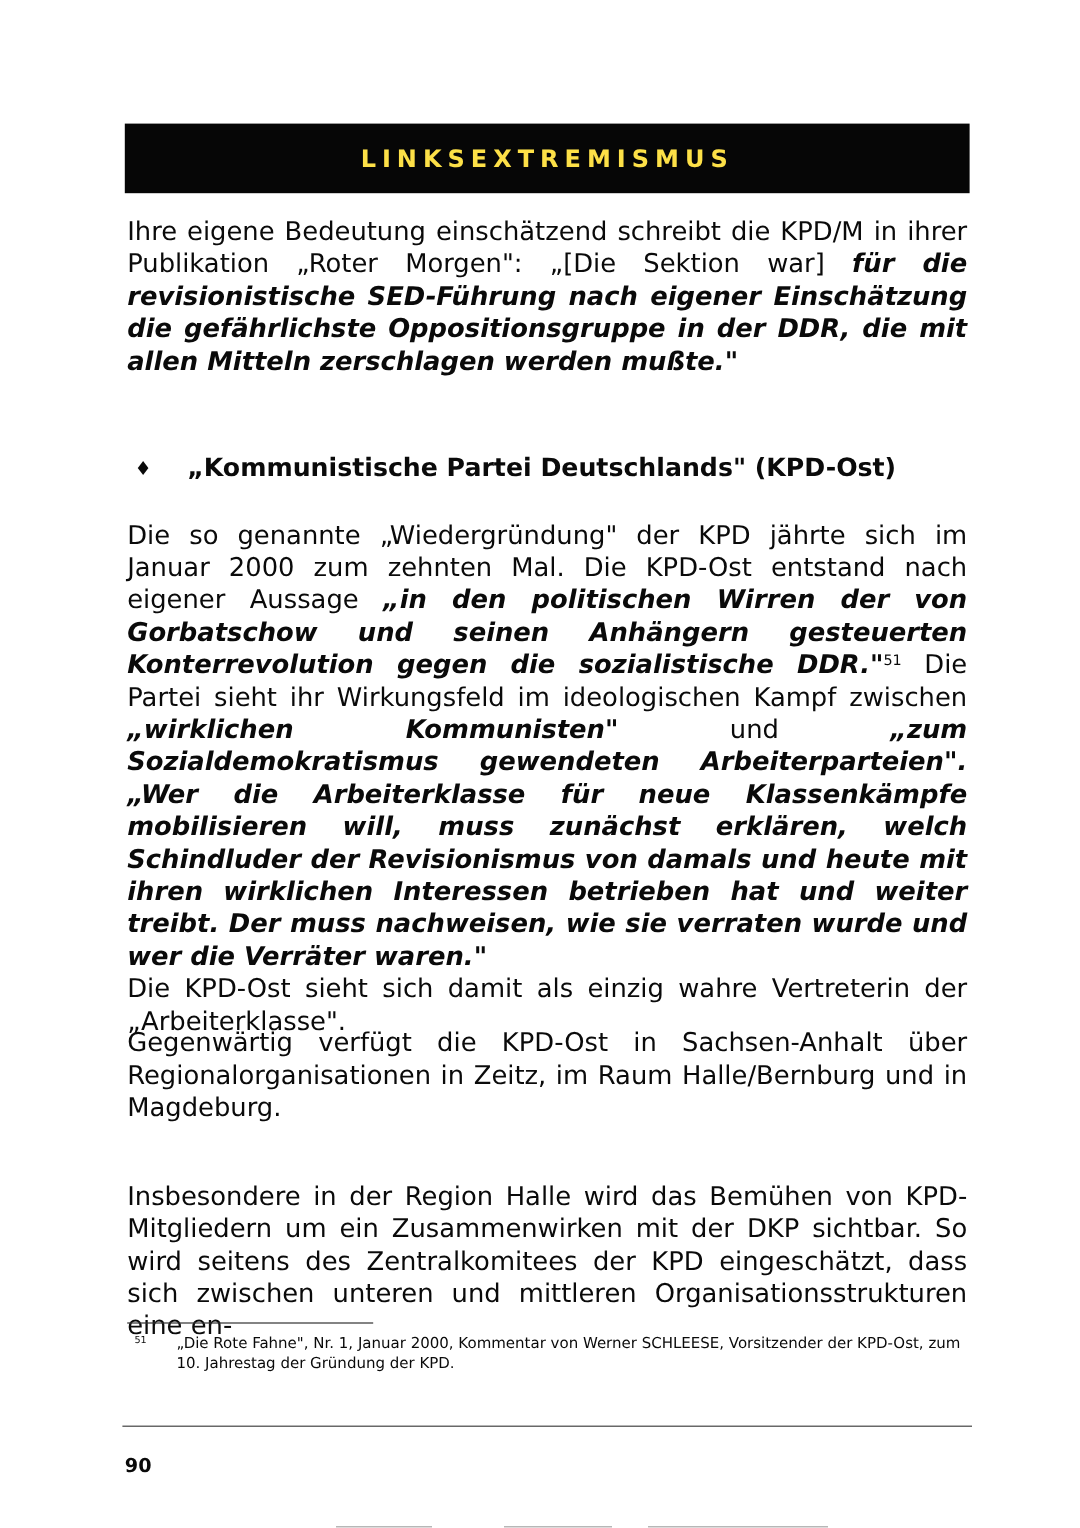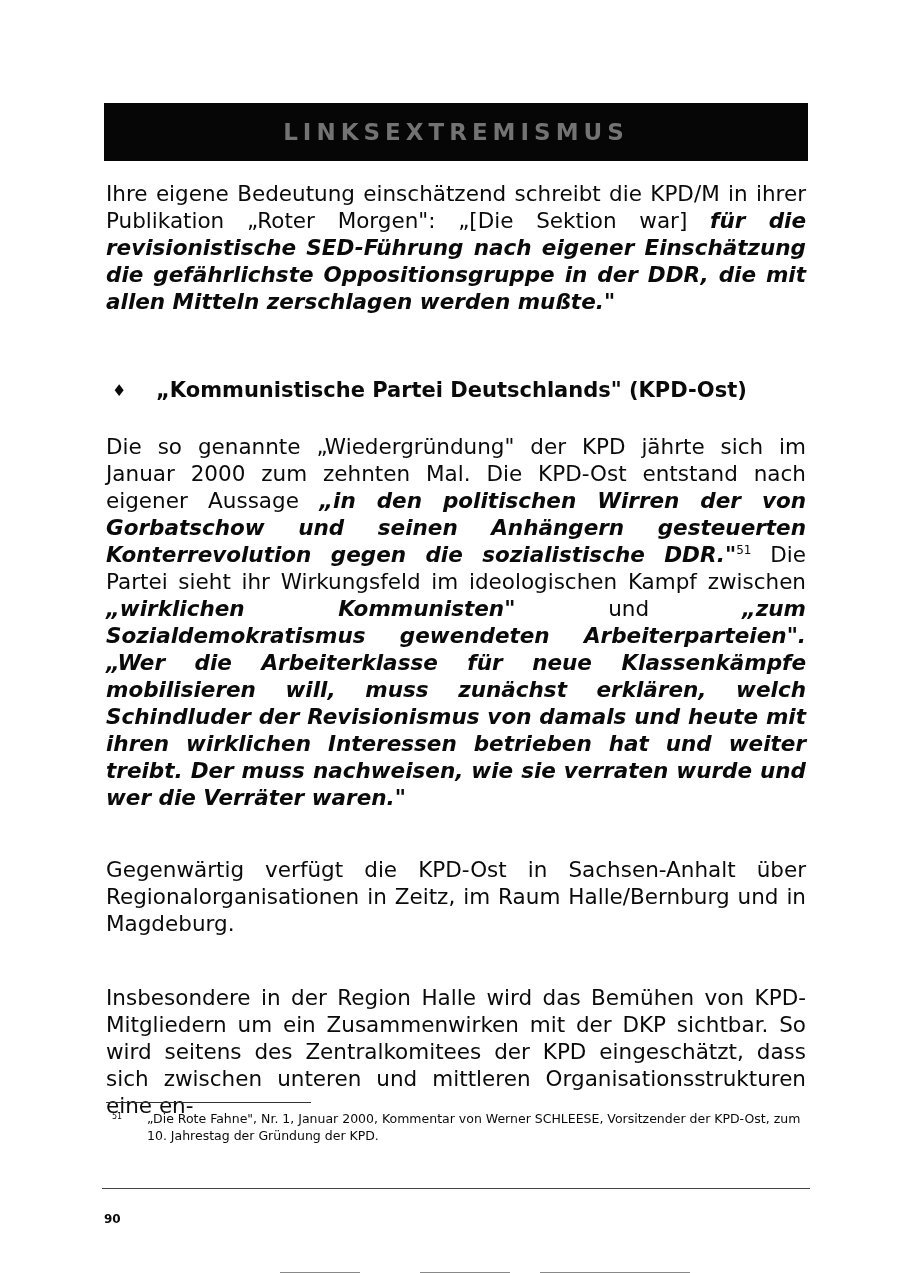--- a/index.html
+++ b/index.html
@@ -1,32 +1,32 @@
 <!DOCTYPE html>
 <html><head>
   <meta charset="utf-8">
   <style>
     html, body { margin: 0; padding: 0; background: #ffffff; }
     body { width: 900px; height: 1273px; position: relative; overflow: hidden;
            font-family: "DejaVu Sans", "Liberation Sans", sans-serif; color: #0a0a0a; }
     .banner { position: absolute; left: 104px; top: 103px; width: 704px; height: 58px;
               background: #060606; display: flex; align-items: center; justify-content: center; }
-    .banner span { color: #737373; font-weight: bold; font-size: 23px; letter-spacing: 5px; }
+    .banner span { color: #fde047; font-weight: bold; font-size: 20px; letter-spacing: 5px; }
     .para { position: absolute; left: 106px; width: 700px; font-size: 21.5px; line-height: 27px;
             text-align: justify; }
     .para i { font-style: italic; font-weight: bold; }
     .heading { position: absolute; left: 112px; top: 378px; font-size: 21px; font-weight: bold;
                display: flex; align-items: center; }
     .heading .bullet { width: 26px; font-size: 16px; margin-right: 18px; }
     .fn-rule { position: absolute; left: 106px; top: 1102px; width: 205px; height: 1px; background: #333; }
     .footnote { position: absolute; left: 112px; top: 1110px; width: 695px; font-size: 12.5px; line-height: 17px; }
     .footnote .mark { position: absolute; left: 0; top: -2px; font-size: 8px; }
     .footnote .text { margin-left: 35px; display: block; }
     .bottom-rule { position: absolute; left: 102px; top: 1188px; width: 708px; height: 1px; background: #444; }
-    .page-number { position: absolute; left: 104px; top: 1212px; font-size: 12px; font-weight: bold; }
+    .page-number { position: absolute; left: 104px; top: 1212px; font-size: 16px; font-weight: bold; }
     .scan-line { position: absolute; top: 1272px; height: 1px; background: #888; }
     sup { font-size: 12px; vertical-align: top; position: relative; top: -4px; font-style: normal; }
     .hang { display: block; }
   </style>
 </head>
 <body>
 
 <div class="banner">
   <span>LINKSEXTREMISMUS</span>
 </div>
@@ -35,20 +35,21 @@
   <span>Ihre eigene Bedeutung einschätzend schreibt die KPD/M in ihrer Publikation „Roter Morgen": „[Die Sektion war] </span><i>für die revisionistische SED-Führung nach eigener Einschätzung die gefährlichste Oppositionsgruppe in der DDR, die mit allen Mitteln zerschlagen werden mußte."</i>
 </div>
 
 <div class="heading">
   <span class="bullet">♦</span>
   <span>„Kommunistische Partei Deutschlands" (KPD-Ost)</span>
 </div>
 
 <div class="para" style="top:433px;">
   <span>Die so genannte „Wiedergründung" der KPD jährte sich im Januar 2000 zum zehnten Mal. Die KPD-Ost entstand nach eigener Aussage </span><i>„in den politischen Wirren der von Gorbatschow und seinen Anhängern gesteuerten Konterrevolution gegen die sozialistische DDR."</i><sup>51</sup><span> Die Partei sieht ihr Wirkungsfeld im ideologischen Kampf zwischen </span><i>„wirklichen Kommunisten"</i><span> und </span><i>„zum Sozialdemokratismus gewendeten Arbeiterparteien". „Wer die Arbeiterklasse für neue Klassenkämpfe mobilisieren will, muss zunächst erklären, welch Schindluder der Revisionismus von damals und heute mit ihren wirklichen Interessen betrieben hat und weiter treibt. Der muss nachweisen, wie sie verraten wurde und wer die Verräter waren."</i>
+  <span class="hang">Die KPD-Ost sieht sich damit als einzig wahre Vertreterin der „Arbeiterklasse".</span>
 </div>
 
 <div class="para" style="top:856px;">
   <span>Gegenwärtig verfügt die KPD-Ost in Sachsen-Anhalt über Regionalorganisationen in Zeitz, im Raum Halle/Bernburg und in Magdeburg.</span>
 </div>
 
 <div class="para" style="top:984px;">
   <span>Insbesondere in der Region Halle wird das Bemühen von KPD-Mitgliedern um ein Zusammenwirken mit der DKP sichtbar. So wird seitens des Zentralkomitees der KPD eingeschätzt, dass sich zwischen unteren und mittleren Organisationsstrukturen eine en-</span>
 </div>
 

